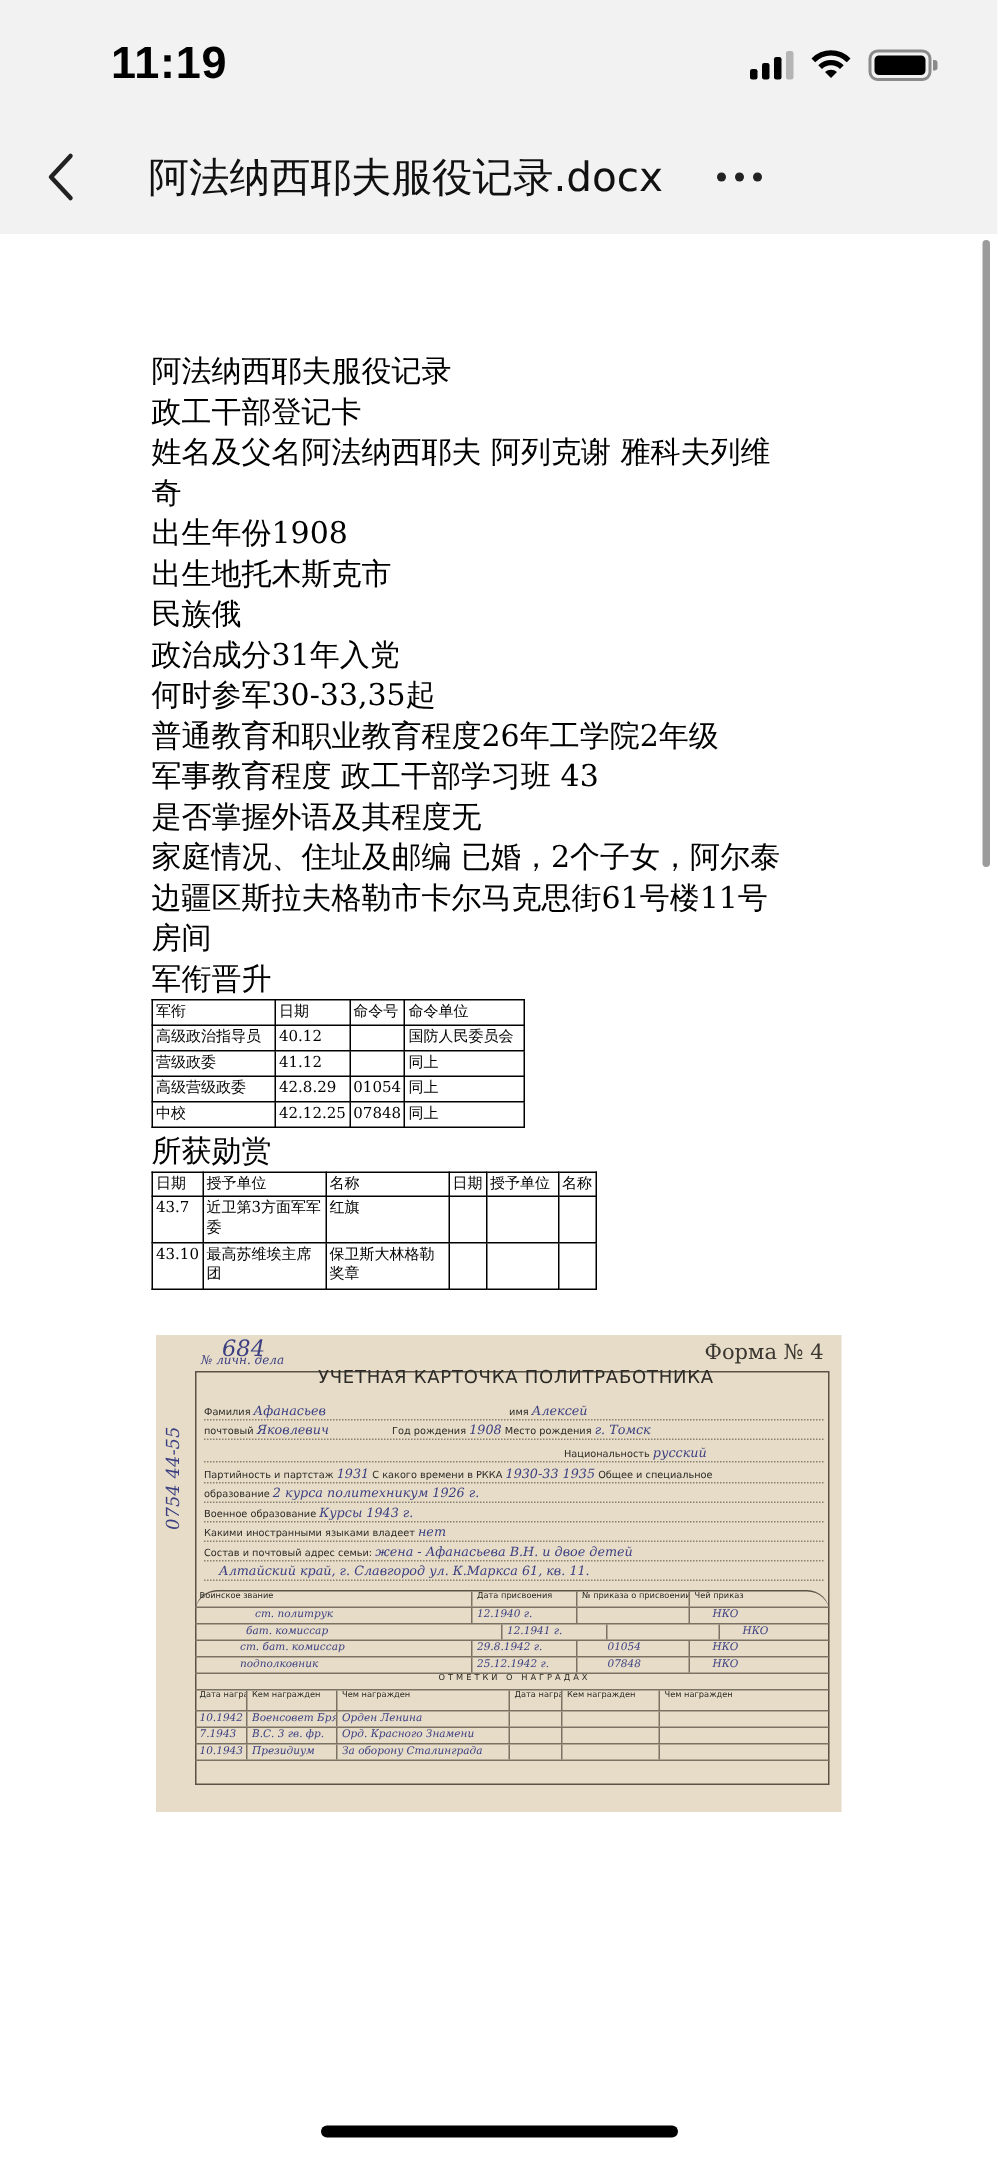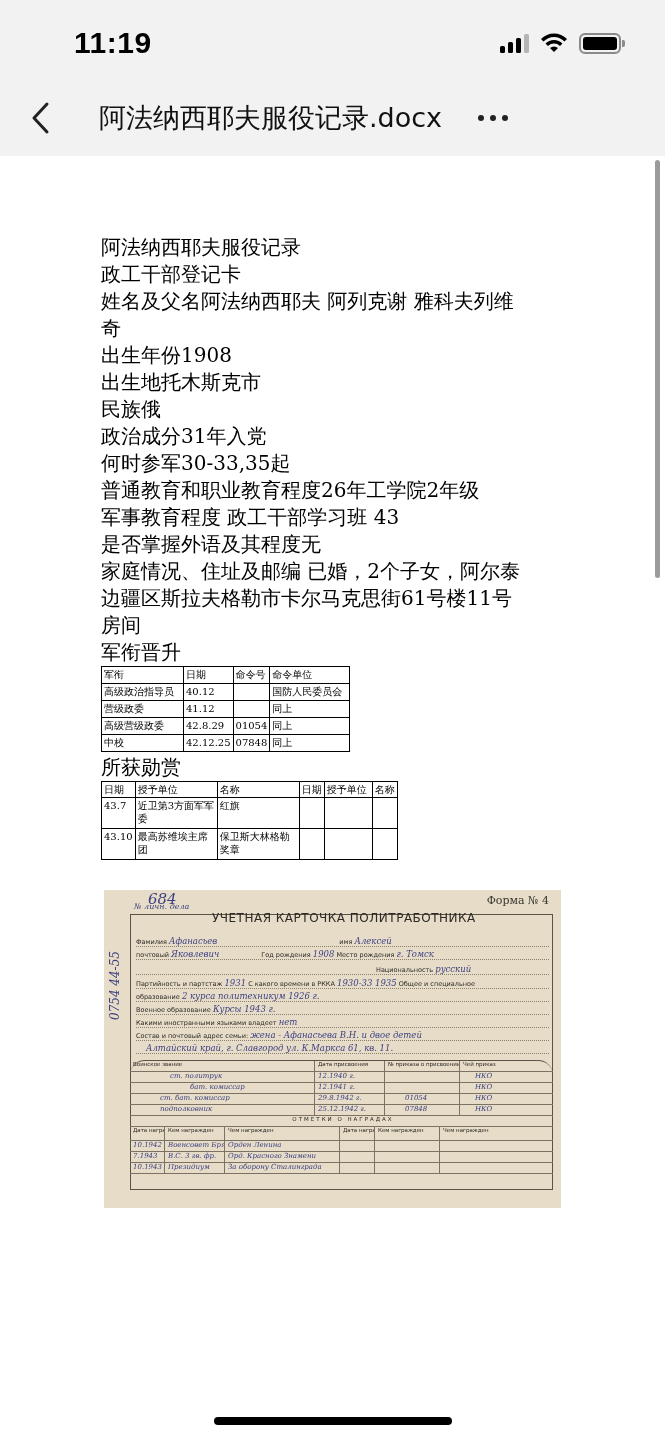--- a/index.html
+++ b/index.html
@@ -31,21 +31,21 @@
 
     table.rank-table { border-collapse: collapse; font-size: 10px; line-height: 13px; margin-top: 1px; }
     table.rank-table td { border: 1px solid #000; padding: 1px 2px; height: 17px; vertical-align: top; white-space: nowrap; }
 
     table.award-table { border-collapse: collapse; font-size: 10px; line-height: 13px; margin-top: 1px; }
     table.award-table td { border: 1px solid #000; padding: 1px 2px; vertical-align: top; }
 
     .card-image { position: absolute; left: 104px; top: 890px; width: 457px; height: 318px; background: #e6dcc8; overflow: hidden; }
     .card-inner { position: absolute; left: 26px; top: 24px; right: 8px; bottom: 18px; border: 1px solid #5a5247; }
     .card-title { position: absolute; left: 108px; top: 21px; font-family: "DejaVu Sans", sans-serif; font-weight: normal; font-size: 12px; color: #2c2a26; letter-spacing: 0.5px; }
-    .card-forma { position: absolute; right: 12px; top: 4px; font-size: 11px; color: #3a3630; font-family: "DejaVu Serif", serif; }
+    .card-forma { position: absolute; right: 12px; top: 4px; font-size: 14px; color: #3a3630; font-family: "DejaVu Serif", serif; }
     .card-num { position: absolute; left: 44px; top: 0px; font-size: 15px; color: #3b3f82; font-family: "DejaVu Serif", serif; font-style: italic; }
     .card-num2 { position: absolute; left: 30px; top: 12px; font-size: 8px; color: #3b3f82; font-style: italic; font-family: "DejaVu Serif", serif; }
     .card-side { position: absolute; left: 4px; top: 130px; transform: rotate(-90deg); transform-origin: left top; font-size: 12px; color: #3b3f82; font-style: italic; font-family: "DejaVu Serif", serif; white-space: nowrap; }
     .card-row { position: absolute; left: 32px; right: 12px; font-size: 6.5px; color: #2c2a26; font-family: "DejaVu Sans", sans-serif; white-space: nowrap; border-bottom: 1px dotted #8a8070; height: 11px; }
     .card-row .hw { color: #3b3f82; font-style: italic; font-family: "DejaVu Serif", serif; font-size: 8.5px; }
     .card-grid { position: absolute; left: 26px; right: 8px; border-top: 1px solid #5a5247; border-radius: 15px; }
     .card-cell-row { display: flex; border-bottom: 1px solid #7b7264; height: 11px; font-size: 7px; color: #3b3f82; font-style: italic; font-family: "DejaVu Serif", serif; }
     .card-cell-row div { border-right: 1px solid #7b7264; padding-left: 3px; overflow: hidden; white-space: nowrap; }
     .card-head { font-style: normal; color: #2c2a26; font-family: "DejaVu Sans", sans-serif; font-size: 5.5px; }
 
@@ -236,21 +236,21 @@
       <div style="width:75px">№ приказа о присвоении</div>
       <div style="flex:1;border-right:none">Чей приказ</div>
     </div>
     <div class="card-cell-row">
       <div style="width:185px;padding-left:40px">ст. политрук</div>
       <div style="width:70px">12.1940 г.</div>
       <div style="width:75px"></div>
       <div style="flex:1;border-right:none;padding-left:15px">НКО</div>
     </div>
     <div class="card-cell-row">
-      <div style="width:185px;padding-left:60px">бат. комиссар</div>
+      <div style="width:205px;padding-left:34px">бат. комиссар</div>
       <div style="width:70px">12.1941 г.</div>
       <div style="width:75px"></div>
       <div style="flex:1;border-right:none;padding-left:15px">НКО</div>
     </div>
     <div class="card-cell-row">
       <div style="width:185px;padding-left:30px">ст. бат. комиссар</div>
       <div style="width:70px">29.8.1942 г.</div>
       <div style="width:75px;padding-left:20px">01054</div>
       <div style="flex:1;border-right:none;padding-left:15px">НКО</div>
     </div>

